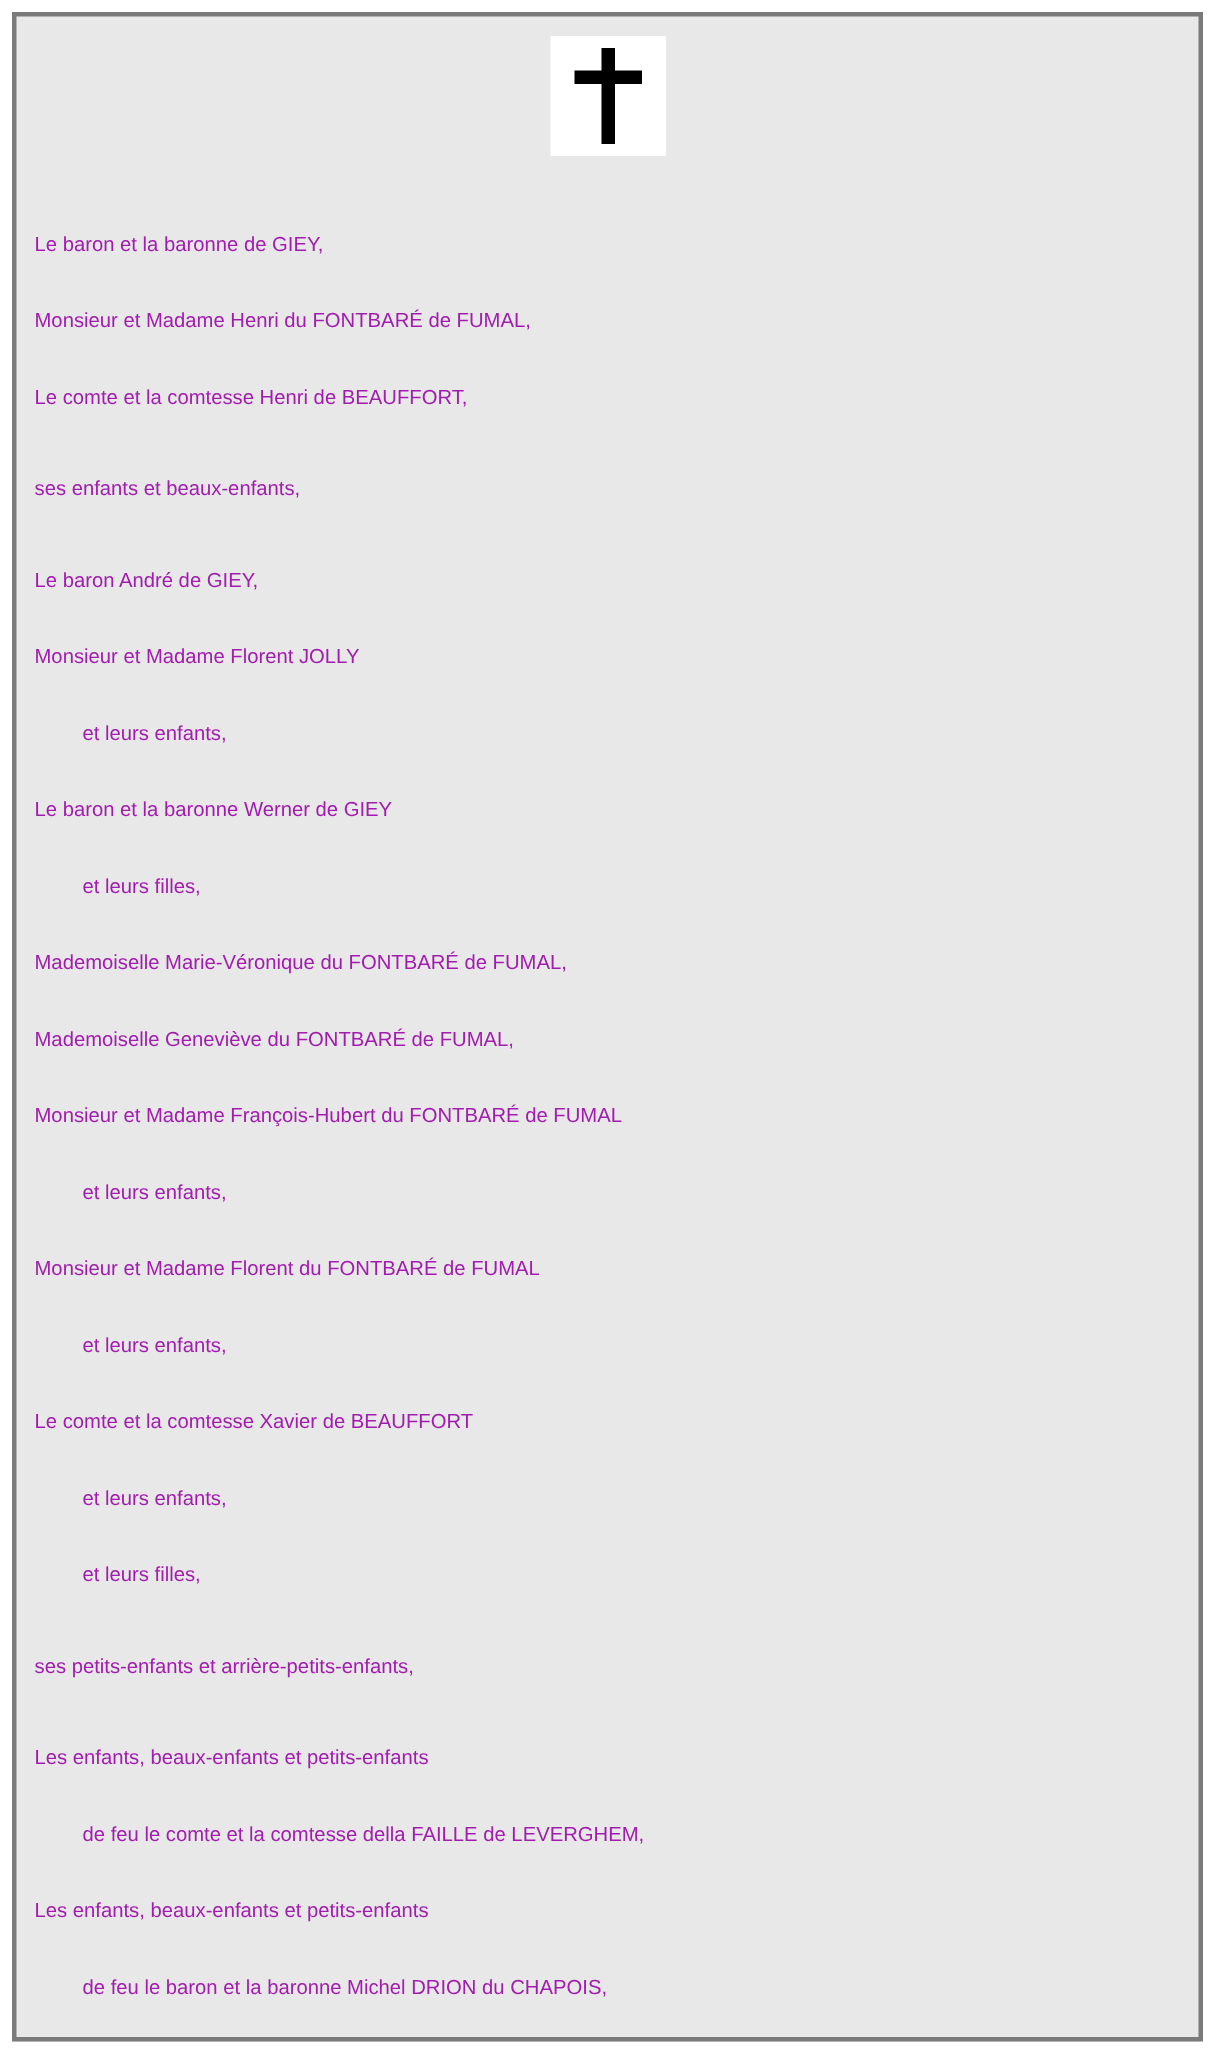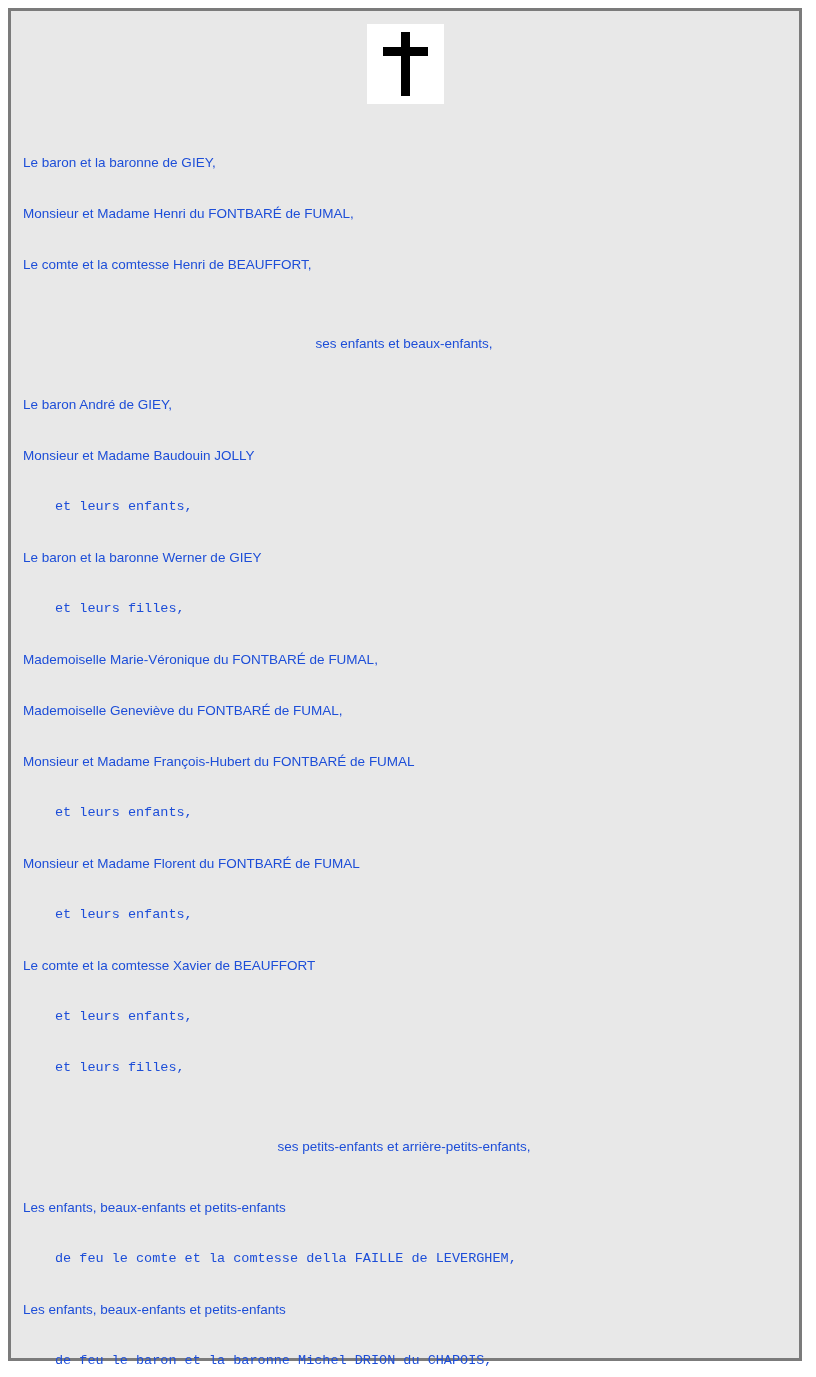--- a/index.html
+++ b/index.html
@@ -57,36 +57,34 @@
     position: absolute;
     left: 16px;
     top: 23px;
     width: 45px;
     height: 9px;
     background: #000000;
   }
 
   
   .txt {
-    color: #1d4ed8;
+    color: #a21caf;
     font-size: 13.5px;
     line-height: 17px;
     white-space: pre-wrap;
   }
   .block {
     margin: 0;
   }
   .indent {
     padding-left: 32px;
-    font-family: Liberation Mono, monospace;
   }
   .right {
-    text-align: center;
+    text-align: left;
     padding-right: 2px;
-    margin-top: 18px;
   }
   .gap-sm { height: 10px; }
   .gap-md { height: 16px; }
 
   .lines { margin: 0; }
 </style>
 </head>
 <body>
 
 <div id="notice">
@@ -106,21 +104,21 @@
       <div class="block">Monsieur et Madame Henri du FONTBARÉ de FUMAL,</div>
       <div class="block">Le comte et la comtesse Henri de BEAUFFORT,</div>
     </div>
     <div class="gap-sm"></div>
     <div class="txt right">ses enfants et beaux-enfants,</div>
 
     <div class="gap-sm"></div>
 
     <div class="txt lines">
       <div class="block">Le baron André de GIEY,</div>
-      <div class="block">Monsieur et Madame Baudouin JOLLY</div>
+      <div class="block">Monsieur et Madame Florent JOLLY</div>
       <div class="block indent">et leurs enfants,</div>
       <div class="block">Le baron et la baronne Werner de GIEY</div>
       <div class="block indent">et leurs filles,</div>
       <div class="block">Mademoiselle Marie-Véronique du FONTBARÉ de FUMAL,</div>
       <div class="block">Mademoiselle Geneviève du FONTBARÉ de FUMAL,</div>
       <div class="block">Monsieur et Madame François-Hubert du FONTBARÉ de FUMAL</div>
       <div class="block indent">et leurs enfants,</div>
       <div class="block">Monsieur et Madame Florent du FONTBARÉ de FUMAL</div>
       <div class="block indent">et leurs enfants,</div>
       <div class="block">Le comte et la comtesse Xavier de BEAUFFORT</div>

